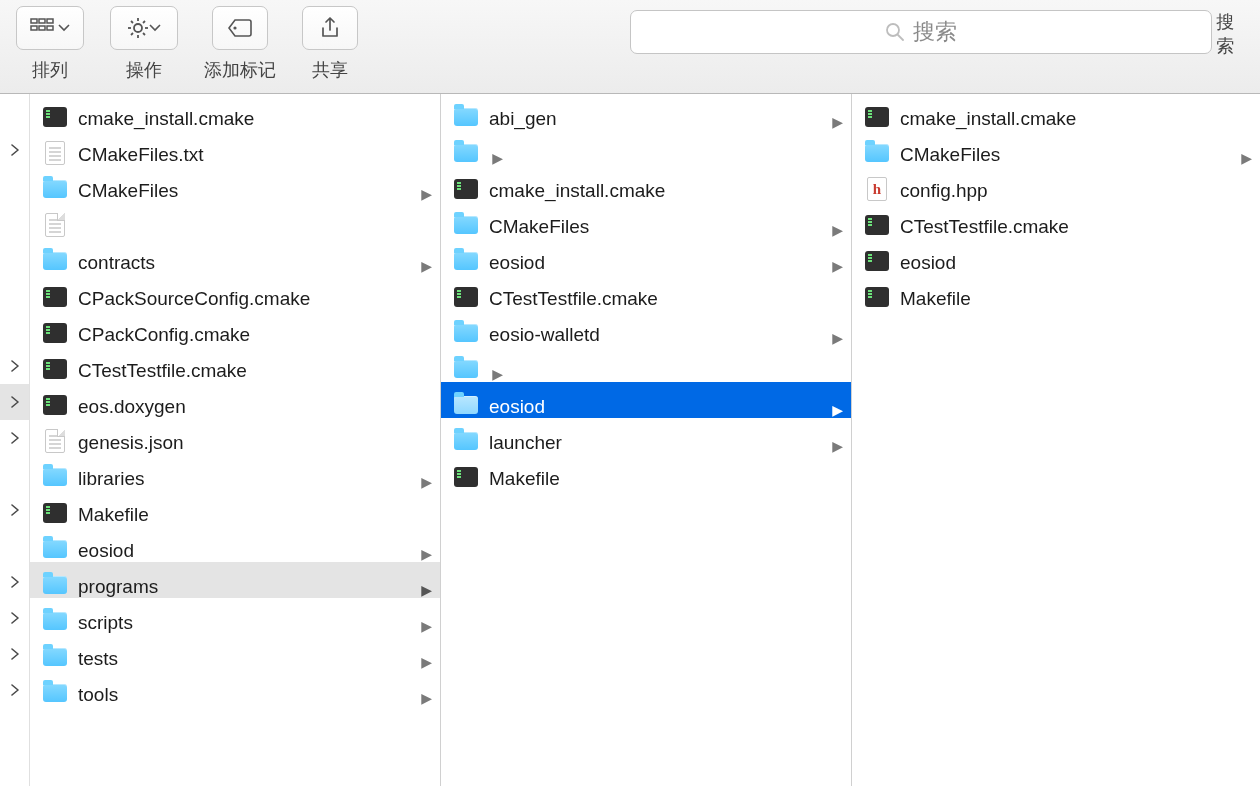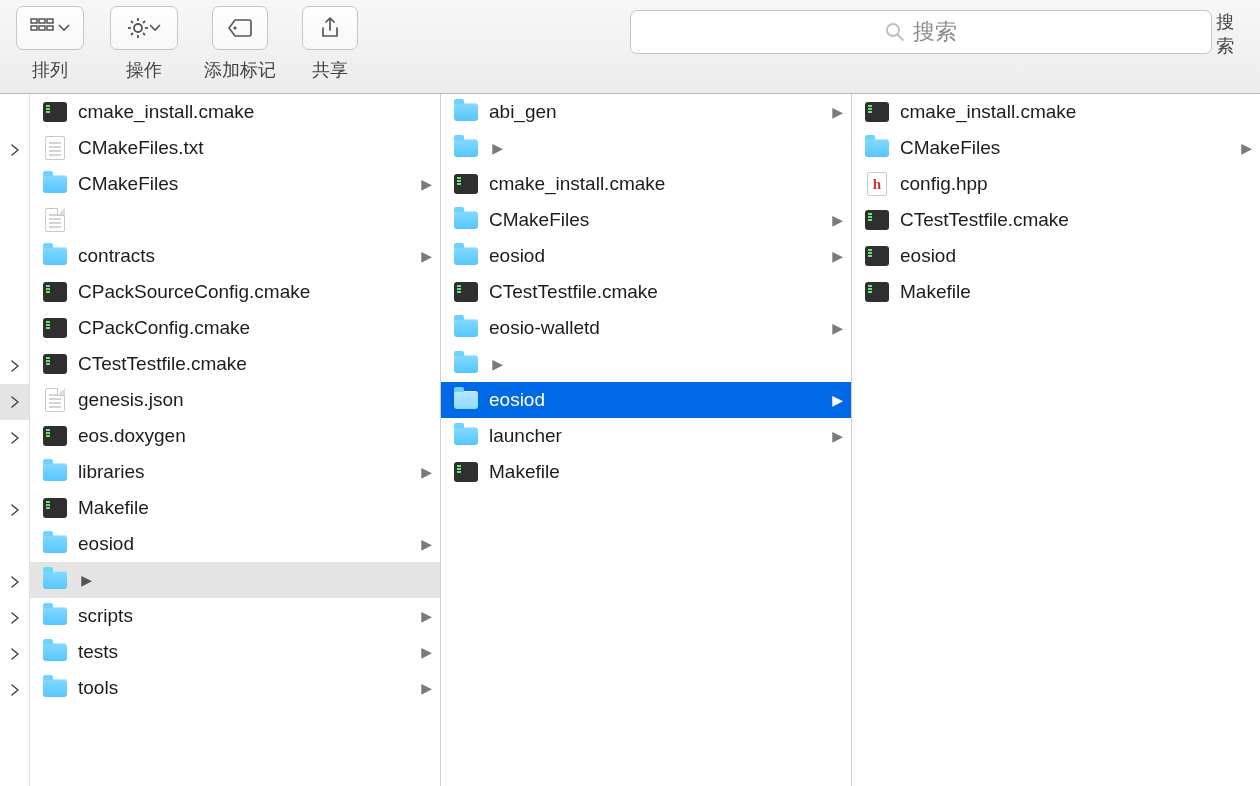--- a/index.html
+++ b/index.html
@@ -77,21 +77,21 @@
     overflow: hidden;
     display:flex;
     flex-direction:column;
   }
   .col:last-child { border-right:none; flex:1; }
   .col1 { width: 411px; }
   .col2 { width: 411px; }
   .row {
     height: 36px;
     display:flex;
-    align-items:center;
+    align-items:flex-end;
     padding: 0 8px 0 12px;
     gap: 10px;
     cursor: default;
     position: relative;
   }
   .row .name { flex:1; white-space:nowrap; overflow:hidden; text-overflow:ellipsis; font-size:19px; color:#1c1c1c; }
   .row .chev { width:14px; text-align:right; color:#7a7a7a; font-size:14px;}
   .row.sel-grey { background:#e4e4e4; }
   .row.sel-grey .chev { color:#555; }
   .row.sel-blue { background:#0069e5; }
@@ -333,34 +333,34 @@
       </div>
       <div class="row">
         <span class="icon">
           <span class="term"></span>
         </span>
         <span class="name">CTestTestfile.cmake</span>
         <span class="chev"></span>
       </div>
       <div class="row">
         <span class="icon">
+          <span class="term"></span>
+        </span>
+        <span class="name">eos.doxygen</span>
+        <span class="chev"></span>
+      </div>
+      <div class="row">
+        <span class="icon">
           <span class="doc fold"></span>
         </span>
         <span class="name">genesis.json</span>
         <span class="chev"></span>
       </div>
       <div class="row">
         <span class="icon">
-          <span class="term"></span>
-        </span>
-        <span class="name">eos.doxygen</span>
-        <span class="chev"></span>
-      </div>
-      <div class="row">
-        <span class="icon">
           <span class="folder"></span>
         </span>
         <span class="name">libraries</span>
         <span class="chev">▶</span>
       </div>
       <div class="row">
         <span class="icon">
           <span class="term"></span>
         </span>
         <span class="name">Makefile</span>
@@ -370,20 +370,21 @@
         <span class="icon">
           <span class="folder"></span>
         </span>
         <span class="name">eosiod</span>
         <span class="chev">▶</span>
       </div>
       <div class="row sel-grey">
         <span class="icon">
           <span class="folder"></span>
         </span>
+        <span class="name">programs</span>
         <span class="chev">▶</span>
       </div>
       <div class="row">
         <span class="icon">
           <span class="folder"></span>
         </span>
         <span class="name">scripts</span>
         <span class="chev">▶</span>
       </div>
       <div class="row">

